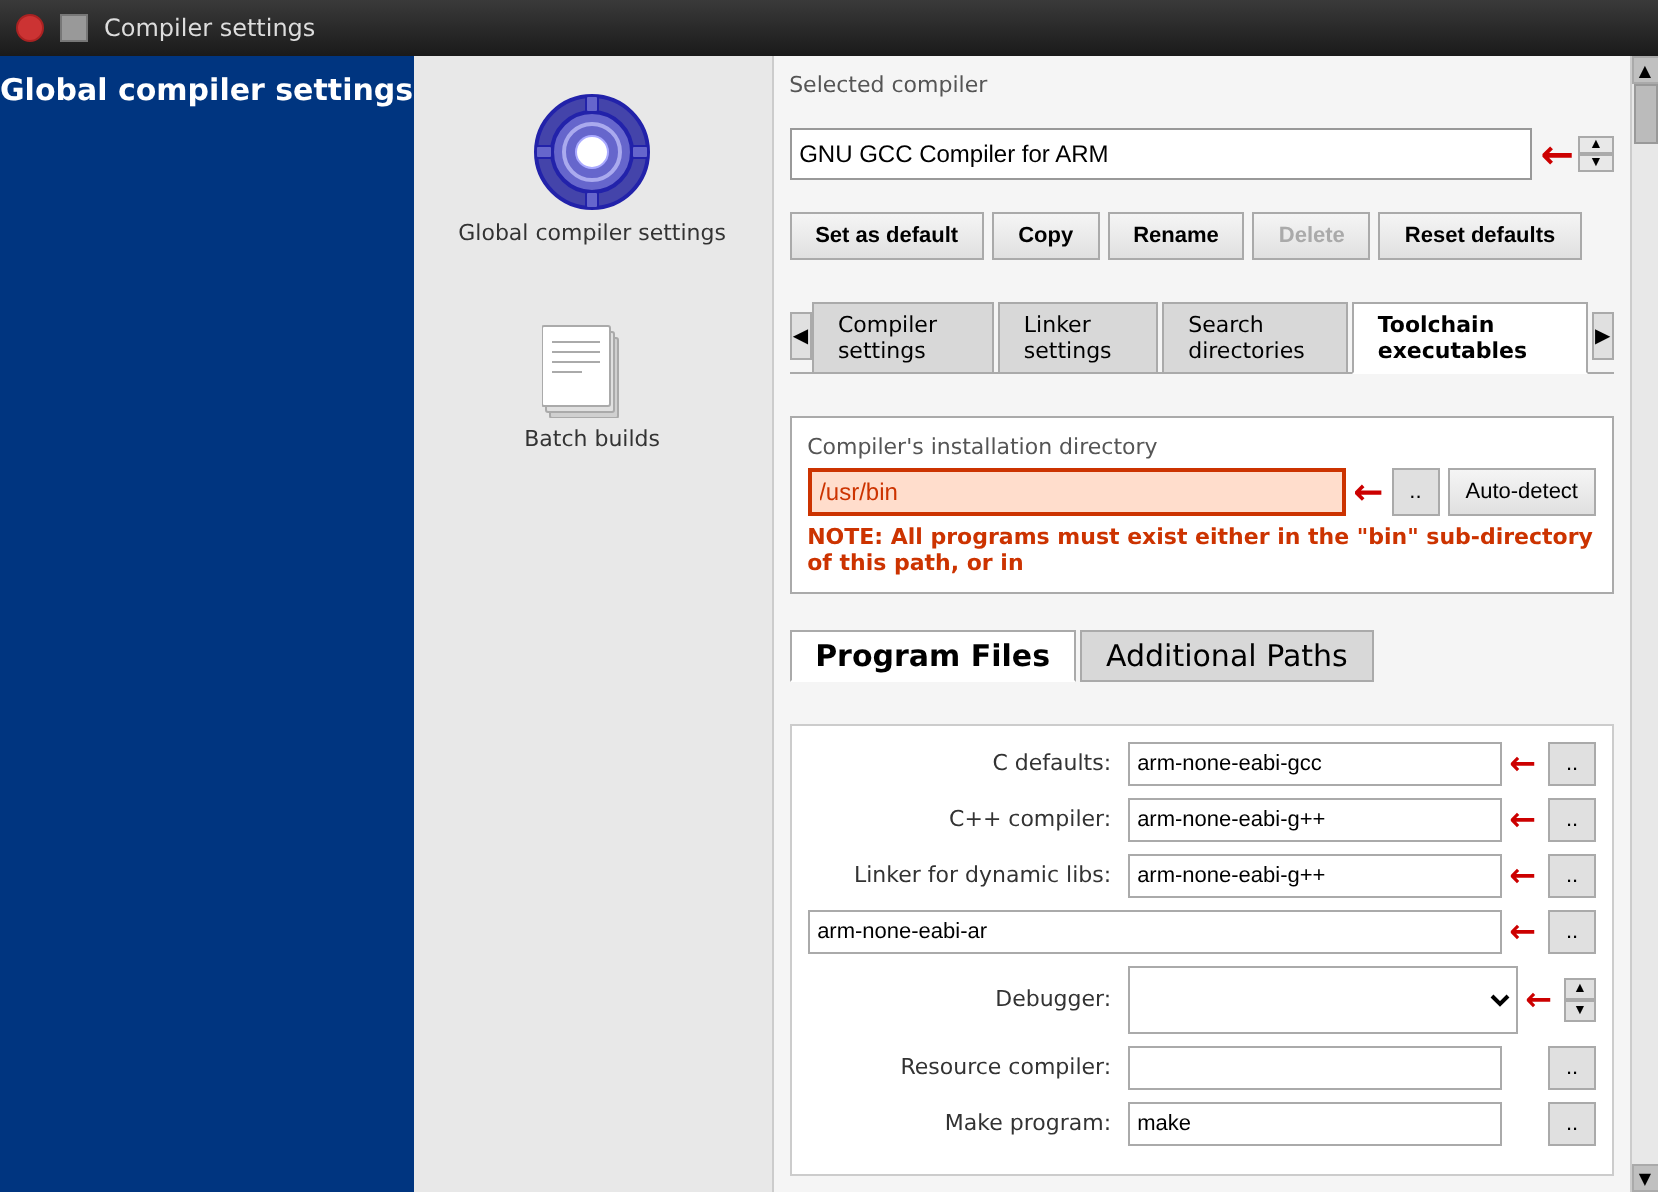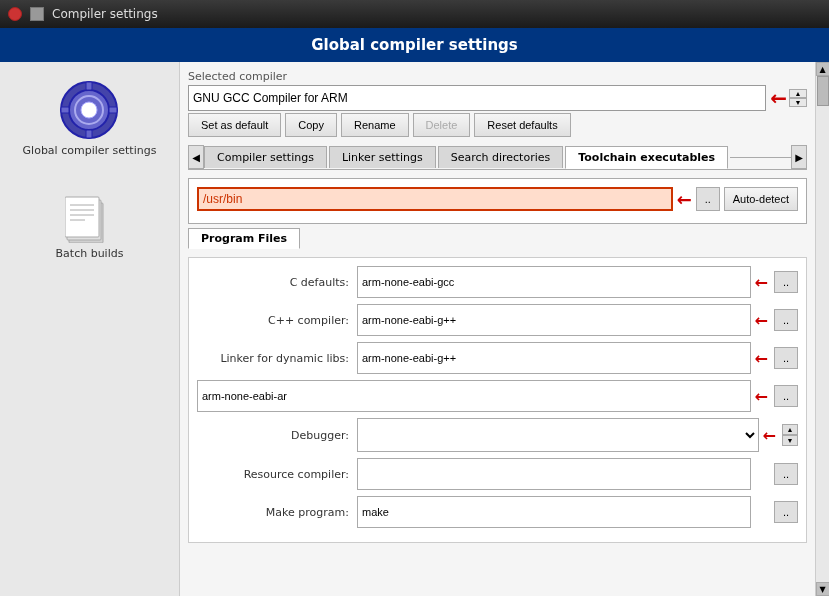--- a/index.html
+++ b/index.html
@@ -28,21 +28,21 @@
       border: 1px solid #aa2222;
       cursor: pointer;
     }
     .title-bar-title {
       font-size: 12px;
       color: #ddd;
     }
 
     .window {
       display: flex;
-      flex-direction: column;
+      flex-direction: row;
       height: calc(596px - 28px);
     }
 
     .header-bar {
       background: #003580;
       color: white;
       text-align: center;
       font-size: 15px;
       font-weight: bold;
       padding: 8px 0;
@@ -90,20 +90,21 @@
       margin-top: 4px;
     }
 
     .content-area {
       flex: 1;
       display: flex;
       flex-direction: column;
       padding: 8px;
       background: #f5f5f5;
       overflow-y: auto;
+      justify-content: space-between;
     }
 
     .selected-compiler-label {
       font-size: 11px;
       color: #555;
       margin-bottom: 2px;
     }
 
     .compiler-selector-row {
       display: flex;
@@ -128,20 +129,21 @@
       margin-bottom: 8px;
     }
 
     .btn {
       padding: 3px 12px;
       border: 1px solid #aaa;
       background: linear-gradient(to bottom, #f5f5f5, #e0e0e0);
       cursor: pointer;
       font-size: 11px;
       height: 24px;
+      font-weight: bold;
     }
 
     .btn:disabled {
       color: #aaa;
       cursor: default;
     }
 
     .tabs-row {
       display: flex;
       align-items: center;
@@ -252,21 +254,21 @@
     .inner-tabs-row {
       display: flex;
       margin-bottom: 8px;
     }
 
     .inner-tab {
       padding: 3px 12px;
       border: 1px solid #aaa;
       background: #d8d8d8;
       cursor: pointer;
-      font-size: 11px;
+      font-size: 15px;
       margin-right: 2px;
     }
 
     .inner-tab.active {
       background: white;
       border-bottom: 1px solid white;
       font-weight: bold;
     }
 
     .form-section {
@@ -284,21 +286,21 @@
     .form-label {
       width: 160px;
       font-size: 11px;
       color: #333;
       text-align: right;
       padding-right: 8px;
     }
 
     .form-input {
       flex: 1;
-      height: 32px;
+      height: 22px;
       border: 1px solid #aaa;
       padding: 0 4px;
       font-size: 11px;
     }
 
     .form-browse {
       width: 24px;
       height: 22px;
       border: 1px solid #aaa;
       background: #e0e0e0;
@@ -415,31 +417,34 @@
         <div class="tab-arrow">◀</div>
         <div class="tab">Compiler settings</div>
         <div class="tab">Linker settings</div>
         <div class="tab">Search directories</div>
         <div class="tab active">Toolchain executables</div>
         <div style="flex:1;border-bottom:1px solid #aaa;"></div>
         <div class="tab-arrow-right">▶</div>
       </div>
 
       <div class="installation-section">
+        <div class="installation-label">Compiler's installation directory</div>
         <div class="install-dir-row">
           <input class="install-dir-input" type="text" value="/usr/bin" style="">
 
           <span style="color:#cc0000;font-size:18px;font-weight:bold;">←</span>
           <button class="browse-btn">..</button>
           <button class="auto-detect-btn">Auto-detect</button>
         </div>
+        <div class="note-text">NOTE: All programs must exist either in the "bin" sub-directory of this path, or in</div>
       </div>
 
       <div class="inner-tabs-row">
         <div class="inner-tab active">Program Files</div>
+        <div class="inner-tab">Additional Paths</div>
       </div>
 
       <div class="form-section">
 
         <div class="form-row">
           <span class="form-label">C defaults:</span>
           <input class="form-input" type="text" value="arm-none-eabi-gcc" style="">
           <span style="color:#cc0000;font-size:16px;font-weight:bold;margin:0 4px;">←</span>
           <button class="form-browse">..</button>
         </div>

